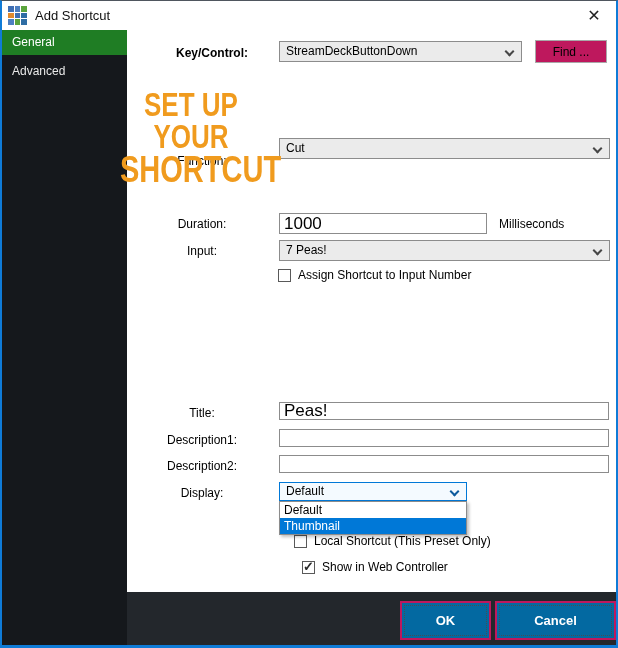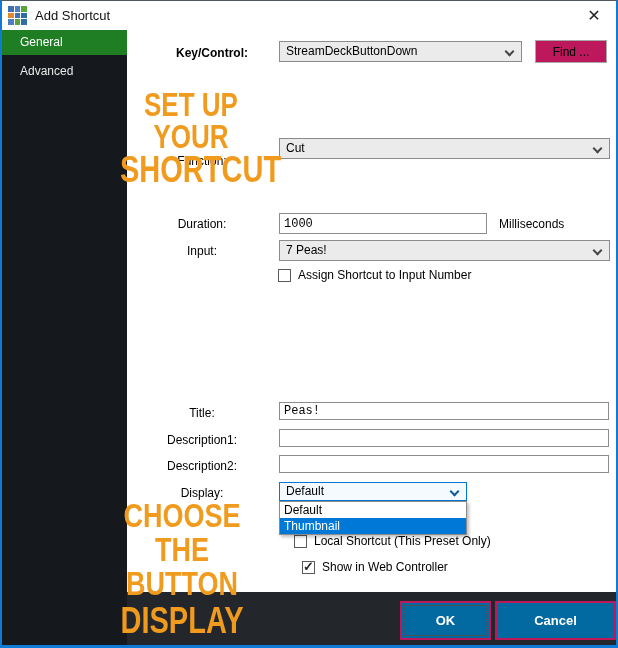--- a/index.html
+++ b/index.html
@@ -13,41 +13,41 @@
   
   .titlebar { position:absolute; left:0; top:0; right:0; height:29px; background:#fff; }
   .app-icon { position:absolute; left:6px; top:5px; width:19px; height:19px;
     display:grid; grid-template-columns:repeat(3,1fr); grid-template-rows:repeat(3,1fr); gap:1px; }
   .app-icon span { display:block; }
   .win-title { position:absolute; left:33px; top:7px; font-size:13px; color:#111; }
   .close-btn { position:absolute; right:11px; top:4px; width:22px; height:22px;
     font-size:16px; line-height:22px; text-align:center; color:#222; cursor:pointer; }
   
   .sidebar { position:absolute; left:0; top:29px; bottom:0; width:125px; background:#15181c; }
-  .side-item { height:25px; line-height:25px; padding-left:18px; color:#e9e9e9; font-size:12px; cursor:pointer; }
+  .side-item { height:25px; line-height:25px; padding-left:10px; color:#e9e9e9; font-size:12px; cursor:pointer; }
   .side-item.active { background:#1f7d24; color:#fff; }
   .side-item + .side-item { margin-top:4px; }
   
   .footer { position:absolute; left:125px; right:0; bottom:0; height:53px; background:#23272c; }
   .f-btn { position:absolute; background:#0369a1; border:2px solid #be185d; color:#fff;
     font-weight:bold; font-size:13px; font-family:"Liberation Sans",sans-serif;
     outline:1px dotted #454c54; outline-offset:-5px; cursor:pointer; }
   .f-btn.ok { left:273px; top:9px; width:91px; height:39px; }
   .f-btn.cancel { left:368px; top:9px; width:121px; height:39px; }
   
   .lbl { position:absolute; left:130px; width:140px; text-align:center; font-size:12px; color:#000; }
   .lbl.b { font-weight:bold; }
   
   .combo { position:absolute; background:#ebebeb; border:1px solid #8c8c8c;
     line-height:19px; padding:0 20px 0 6px; overflow:hidden; white-space:nowrap; cursor:default; }
   .combo .chev { position:absolute; right:8px; top:6px; width:7px; height:7px;
     border-left:2px solid #474747; border-bottom:2px solid #474747; transform:rotate(-45deg); }
   .combo.open { background:#f4faff; border:1px solid #0078d7; }
-  .tbox { position:absolute; border:1px solid #8c8c8c; background:#fff; font-size:12px;
-    padding:0 4px; font-family:Liberation Mono, monospace; color:#000; }
+  .tbox { position:absolute; border:1px solid #8c8c8c; background:#fff; font-size:17px;
+    padding:0 4px; font-family:Liberation Sans, sans-serif; color:#000; }
   .btn-find { position:absolute; left:533px; top:39px; width:72px; height:23px;
     background:#be185d; border:1px solid #a9a9a9; font-size:12px; font-family:"Liberation Sans",sans-serif; cursor:pointer; }
   .suffix { position:absolute; font-size:12px; }
   
   .cbrow { position:absolute; display:flex; align-items:center; font-size:12px; cursor:pointer; }
   .cb { width:13px; height:13px; background:#fff; border:1px solid #595959; margin-right:7px; position:relative; flex:0 0 13px; }
   .cb[data-checked="true"]::after { content:"✓"; position:absolute; left:0px; top:-3px;
     font-size:13px; font-weight:bold; color:#2b2b2b; }
   
   .droplist { position:absolute; left:277px; top:500px; width:188px; background:#fff;
@@ -141,26 +141,20 @@
   <div class="lbl" style="top:485px;">Display:</div>
   <div class="combo open" style="left:277px; top:481px; width:188px; height:19px; line-height:17px;">
     <span>Default</span>
     <span class="chev" style="top:5px; border-color:#0b5a9e;"></span>
   </div>
   <div class="droplist">
     <div class="opt">Default</div>
     <div class="opt hl">Thumbnail</div>
   </div>
 
-  <div class="anno bottom">
-    <div>CHOOSE</div>
-    <div>THE</div>
-    <div>BUTTON</div>
-    <div>DISPLAY</div>
-  </div>
 
   <div class="cbrow" style="left:292px; top:533px;">
     <span class="cb" data-checked="false"></span>
     <span>Local Shortcut (This Preset Only)</span>
   </div>
   <div class="cbrow" style="left:300px; top:559px;">
     <span class="cb" data-checked="true"></span>
     <span>Show in Web Controller</span>
   </div>
 

